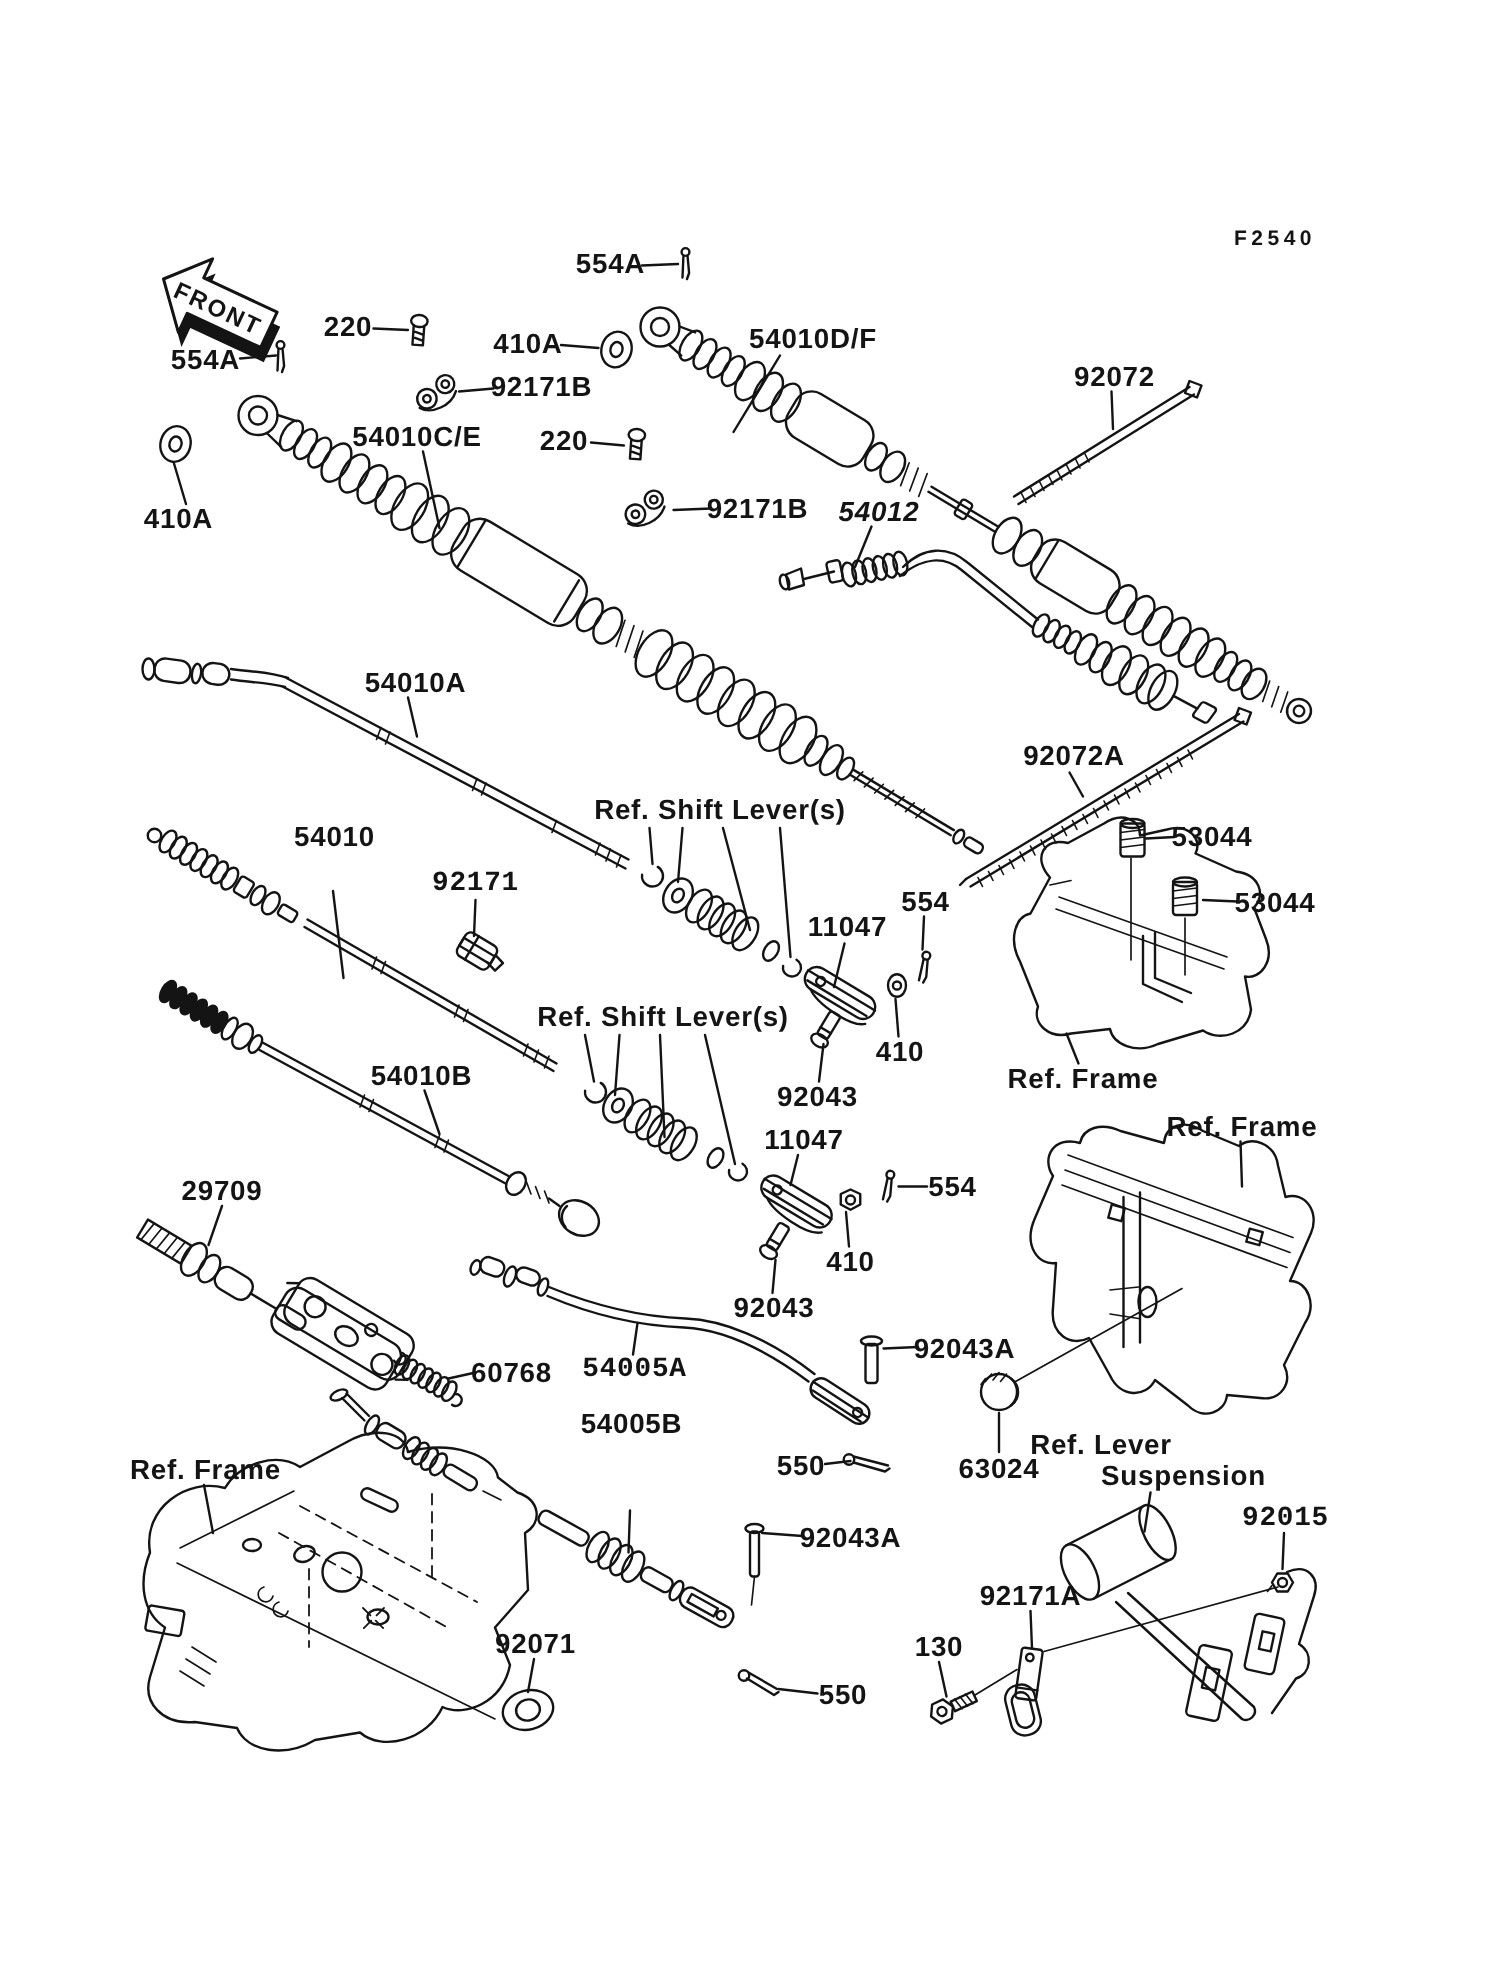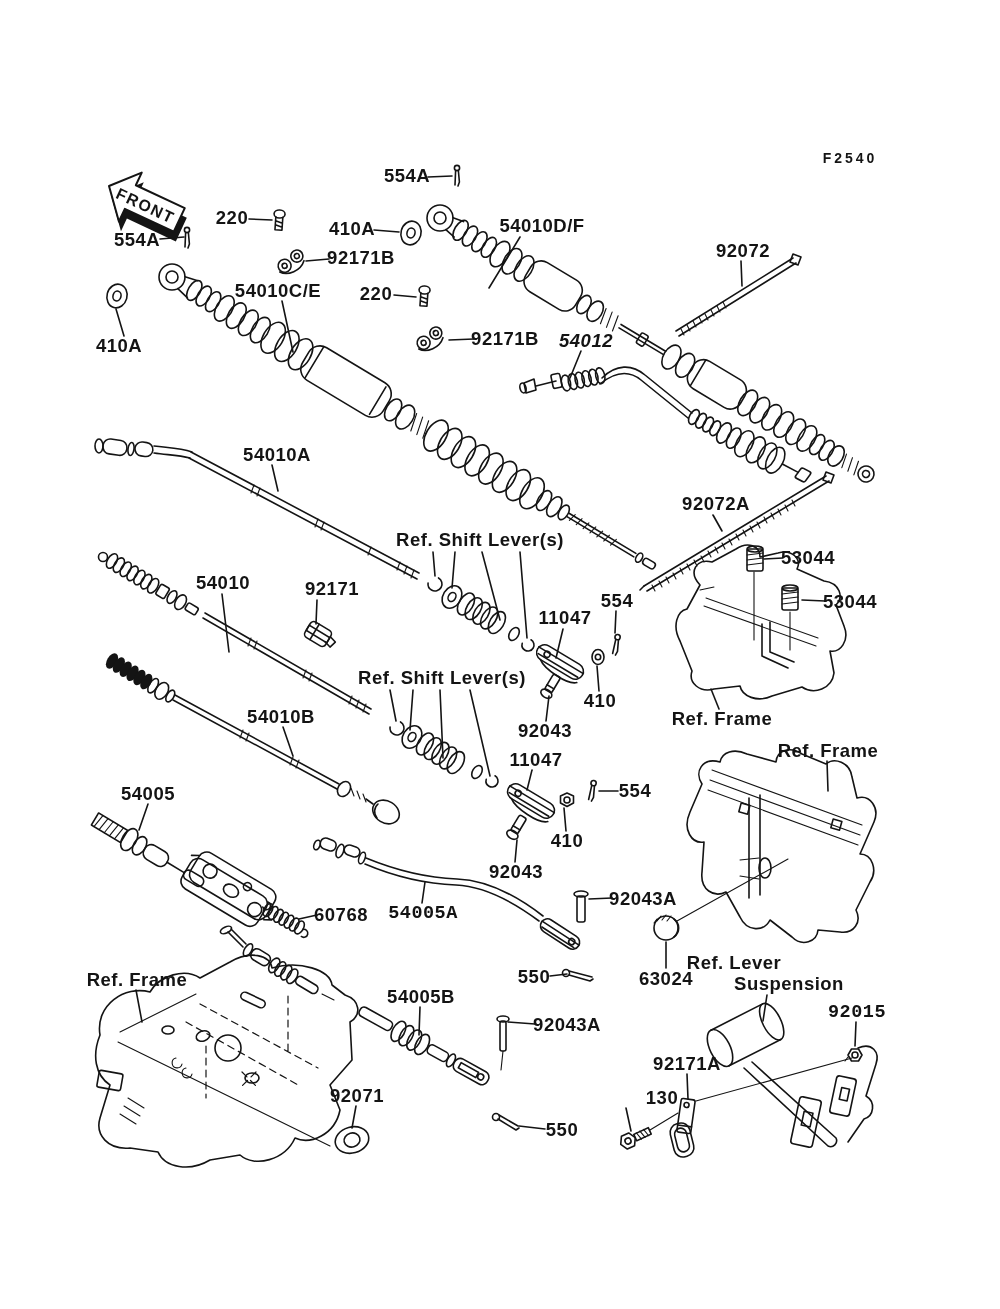--- a/index.html
+++ b/index.html
@@ -545,47 +545,47 @@
       <div class="lbl" style="left: 278px; top: 291px;">54010C/E</div>
       <div class="lbl" style="left: 119px; top: 346px;">410A</div>
       <div class="lbl" style="left: 376px; top: 294px;">220</div>
       <div class="lbl" style="left: 505px; top: 339px;">92171B</div>
       <div class="lbl" style="left: 407px; top: 176px;">554A</div>
       <div class="lbl" style="left: 542px; top: 226px;">54010D/F</div>
       <div class="lbl" style="left: 743px; top: 251px;">92072</div>
       <div class="lbl" style="left: 586px; top: 341px; font-style: italic;">54012</div>
       <div class="lbl" style="left: 277px; top: 455px;">54010A</div>
       <div class="lbl" style="left: 480px; top: 540px;">Ref. Shift Lever(s)</div>
-      <div class="lbl" style="left: 223px; top: 583px; text-align: right;">54010</div>
-      <div class="lbl" style="left: 332px; top: 589px;">92171</div>
+      <div class="lbl" style="left: 223px; top: 558px; text-align: right;">54010</div>
+      <div class="lbl" style="left: 317px; top: 589px; font-family: Liberation Mono, monospace;">92171</div>
       <div class="lbl" style="left: 442px; top: 678px;">Ref. Shift Lever(s)</div>
       <div class="lbl" style="left: 565px; top: 618px;">11047</div>
       <div class="lbl" style="left: 617px; top: 601px;">554</div>
       <div class="lbl" style="left: 600px; top: 701px;">410</div>
       <div class="lbl" style="left: 545px; top: 731px;">92043</div>
       <div class="lbl" style="left: 536px; top: 760px;">11047</div>
       <div class="lbl" style="left: 716px; top: 504px;">92072A</div>
       <div class="lbl" style="left: 808px; top: 558px;">53044</div>
       <div class="lbl" style="left: 850px; top: 602px;">53044</div>
       <div class="lbl" style="left: 722px; top: 719px;">Ref. Frame</div>
       <div class="lbl" style="left: 828px; top: 751px;">Ref. Frame</div>
       <div class="lbl" style="left: 281px; top: 717px;">54010B</div>
-      <div class="lbl" style="left: 148px; top: 794px;">54005</div>
+      <div class="lbl" style="left: 148px; top: 794px;">29709</div>
       <div class="lbl" style="left: 341px; top: 915px;">60768</div>
       <div class="lbl" style="left: 423px; top: 913px; font-family: Liberation Mono, monospace;">54005A</div>
       <div class="lbl" style="left: 635px; top: 791px;">554</div>
       <div class="lbl" style="left: 567px; top: 841px;">410</div>
       <div class="lbl" style="left: 516px; top: 872px;">92043</div>
       <div class="lbl" style="left: 643px; top: 899px;">92043A</div>
       <div class="lbl" style="left: 534px; top: 977px;">550</div>
       <div class="lbl" style="left: 666px; top: 979px;">63024</div>
       <div class="lbl" style="left: 734px; top: 963px;">Ref. Lever</div>
       <div class="lbl" style="left: 789px; top: 984px;">Suspension</div>
       <div class="lbl" style="left: 857px; top: 1012px; font-family: Liberation Mono, monospace;">92015</div>
       <div class="lbl" style="left: 137px; top: 980px;">Ref. Frame</div>
-      <div class="lbl" style="left: 421px; top: 997px;">54005B</div>
+      <div class="lbl" style="left: 421px; top: 949px;">54005B</div>
       <div class="lbl" style="left: 357px; top: 1096px;">92071</div>
       <div class="lbl" style="left: 567px; top: 1025px;">92043A</div>
       <div class="lbl" style="left: 562px; top: 1130px;">550</div>
-      <div class="lbl" style="left: 626px; top: 1098px; margin-left: 36px;">130</div>
+      <div class="lbl" style="left: 626px; top: 1098px;">130</div>
       <div class="lbl" style="left: 687px; top: 1064px;">92171A</div>
     </div>
 </div>
 
 </body></html>

